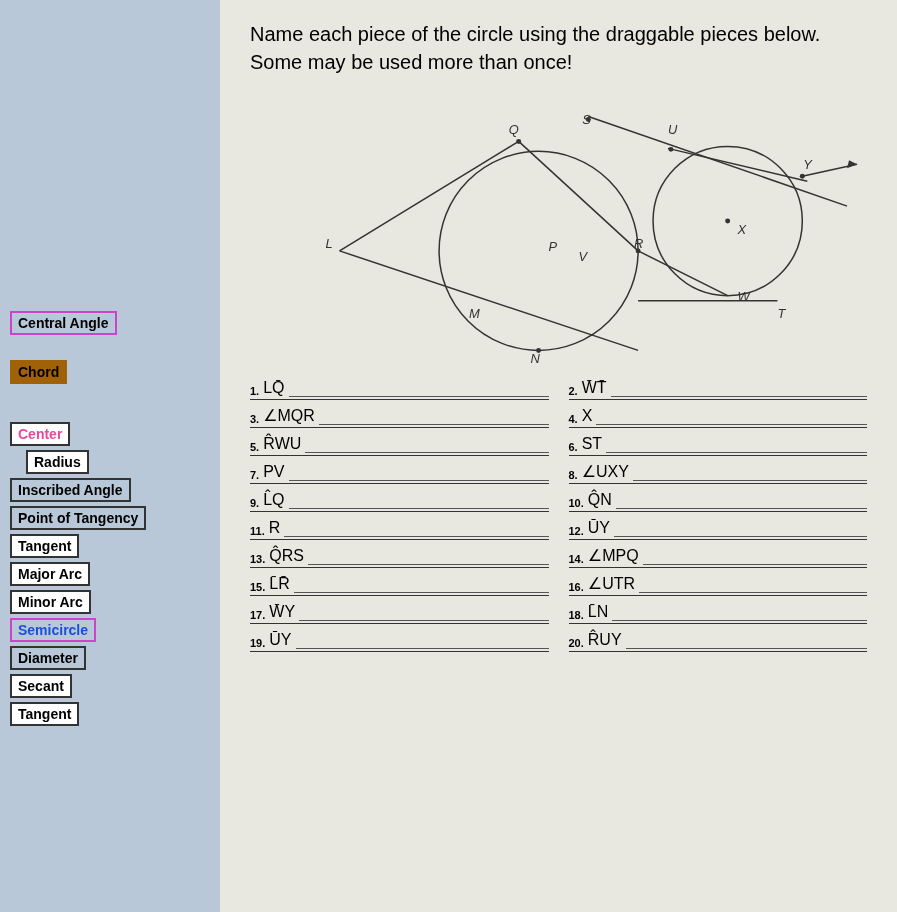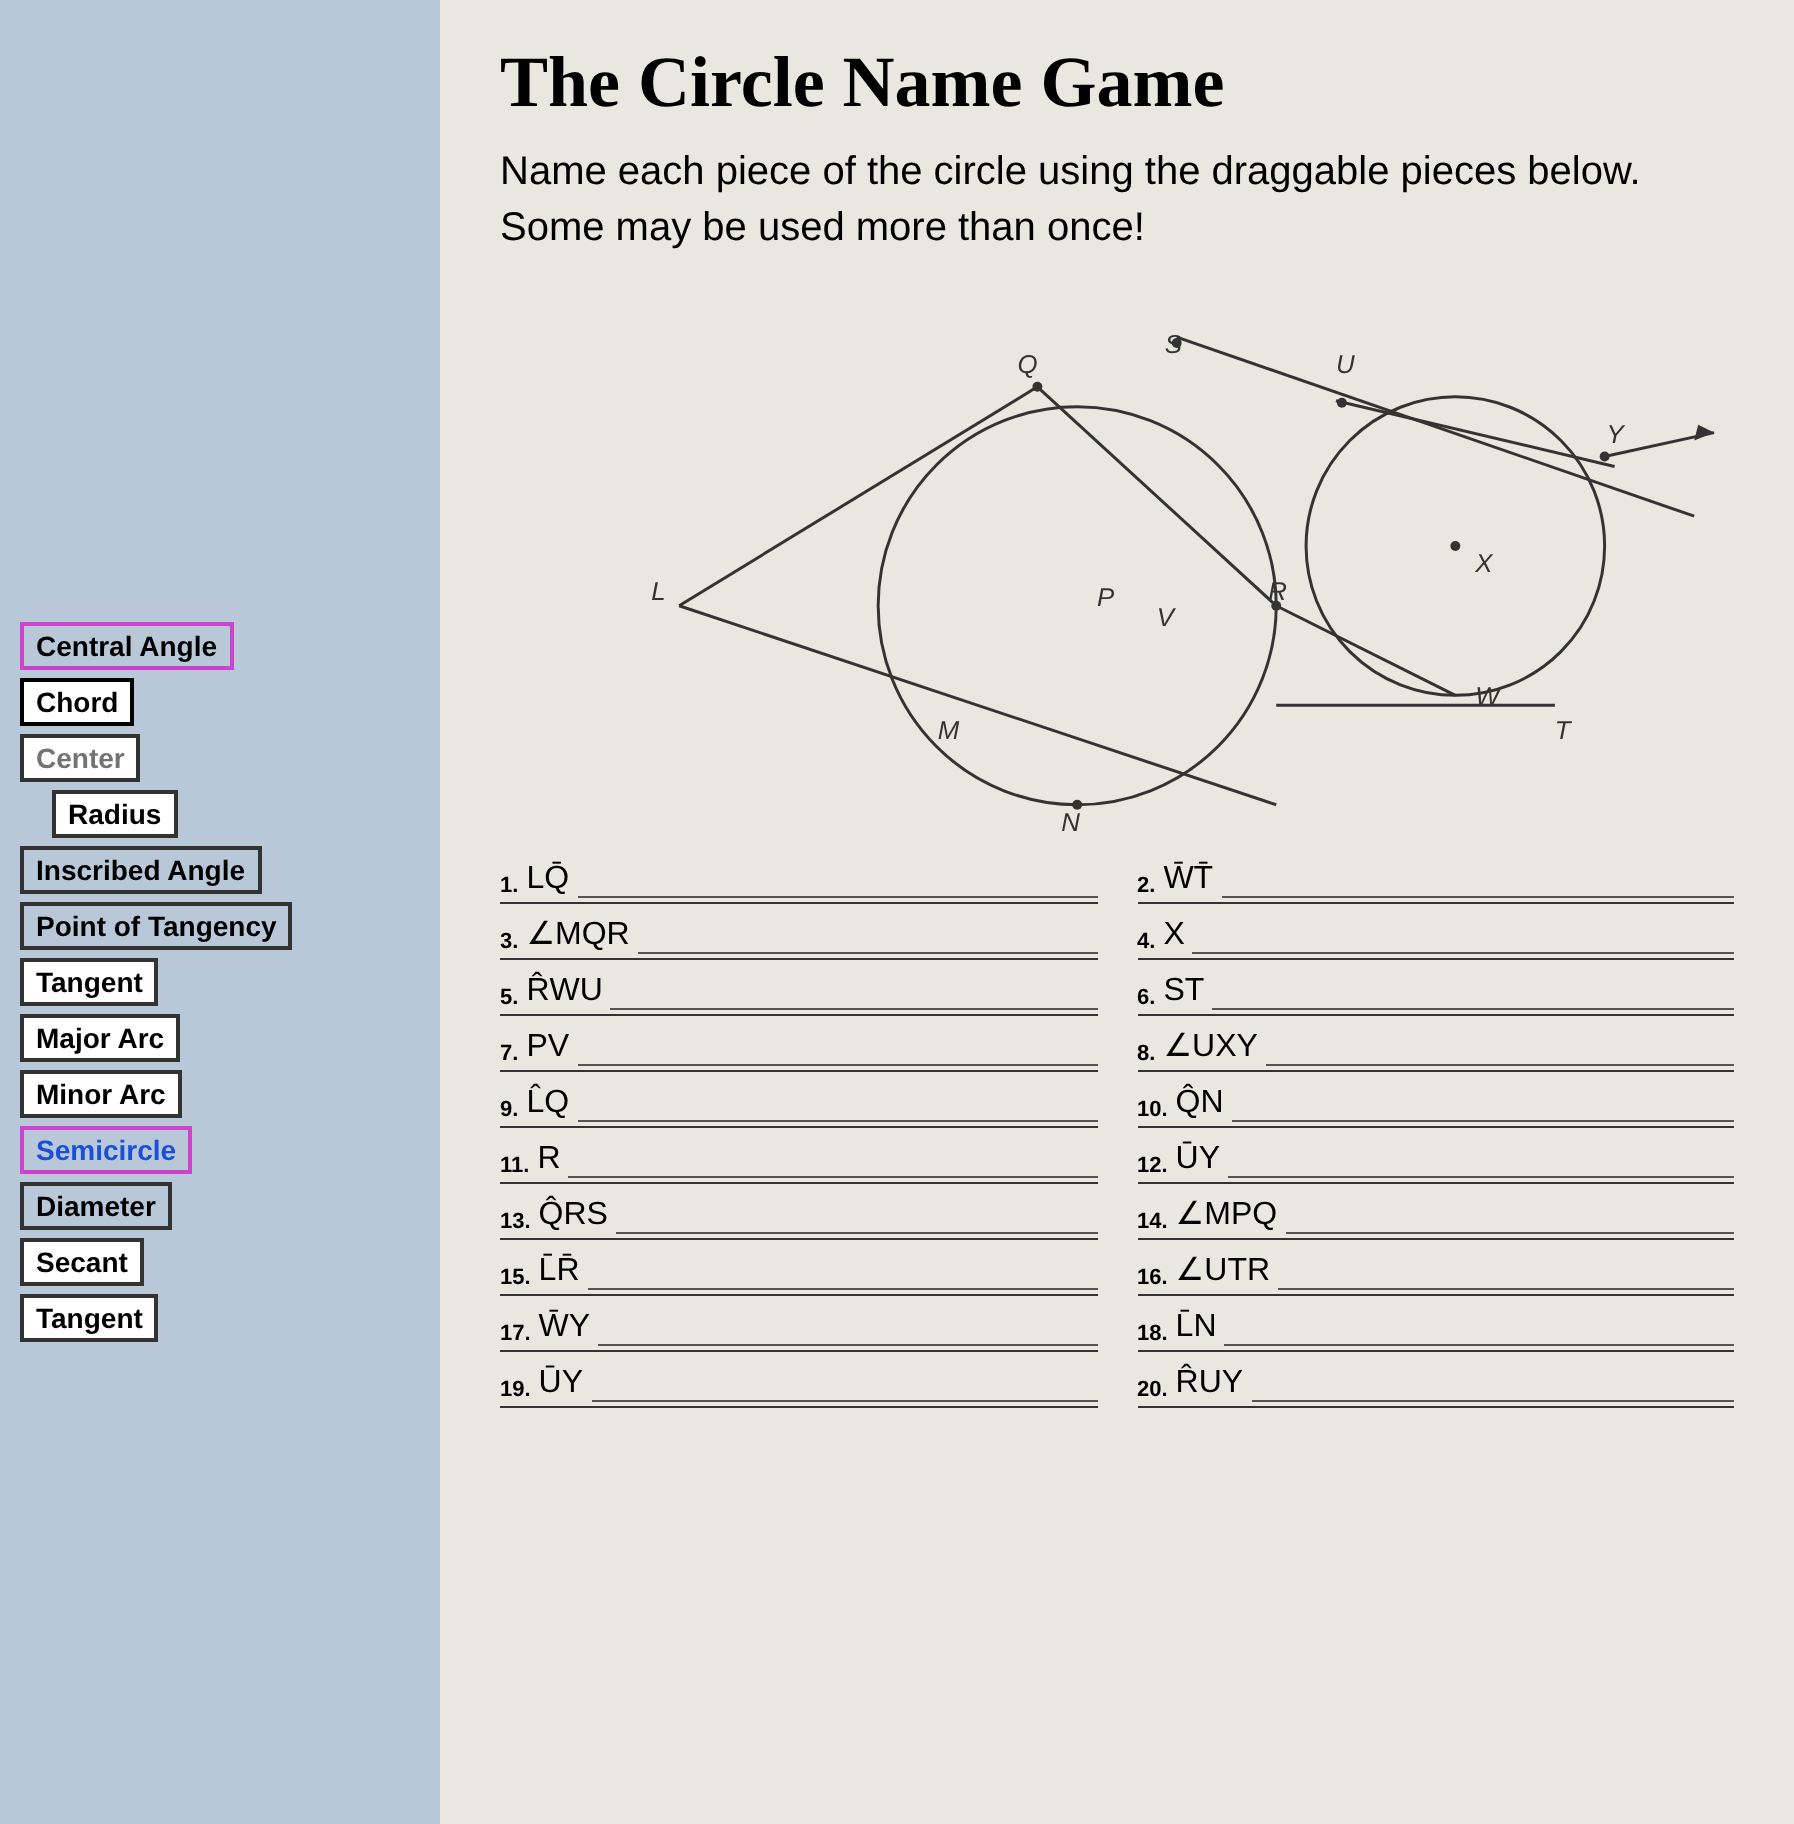--- a/index.html
+++ b/index.html
@@ -42,28 +42,30 @@
       font-weight: bold;
       cursor: grab;
     }
 
     .label-central-angle {
       border: 2px solid #cc44cc;
       color: #000;
       background: transparent;
     }
     .label-chord {
-      border: 2px solid #000000;
-      background: #ffffff;
-      color: #000;
+      border: 2px solid #a16207;
+      background: #a16207;
+      color: #000;
+      margin-top: 21px;
     }
     .label-center {
       border: 2px solid #333;
       background: #fff;
-      color: #737373;
+      color: #ec4899;
+      margin-top: 34px;
     }
     .label-radius {
       border: 2px solid #333;
       background: #fff;
       color: #000;
       margin-left: 16px;
     }
     .label-inscribed-angle {
       border: 2px solid #333;
       background: transparent;
@@ -193,21 +195,20 @@
   <div class="label-item label-tangent">Tangent</div>
   <div class="label-item label-major-arc">Major Arc</div>
   <div class="label-item label-minor-arc">Minor Arc</div>
   <div class="label-item label-semicircle">Semicircle</div>
   <div class="label-item label-diameter">Diameter</div>
   <div class="label-item label-secant">Secant</div>
   <div class="label-item label-tangent2">Tangent</div>
 </div>
 
 <div class="main-content">
-  <h1 class="page-title">The Circle Name Game</h1>
   <p class="instructions">Name each piece of the circle using the draggable pieces below. Some may be used more than once!</p>
 
   <div class="diagram-area">
     <svg width="100%" height="280" viewBox="0 0 620 280">
 
       <circle cx="290" cy="165" r="100" fill="none" stroke="#333" stroke-width="1.5"></circle>
 
       <circle cx="480" cy="135" r="75" fill="none" stroke="#333" stroke-width="1.5"></circle>
 
       <line x1="90" y1="165" x2="390" y2="265" stroke="#333" stroke-width="1.5"></line>

